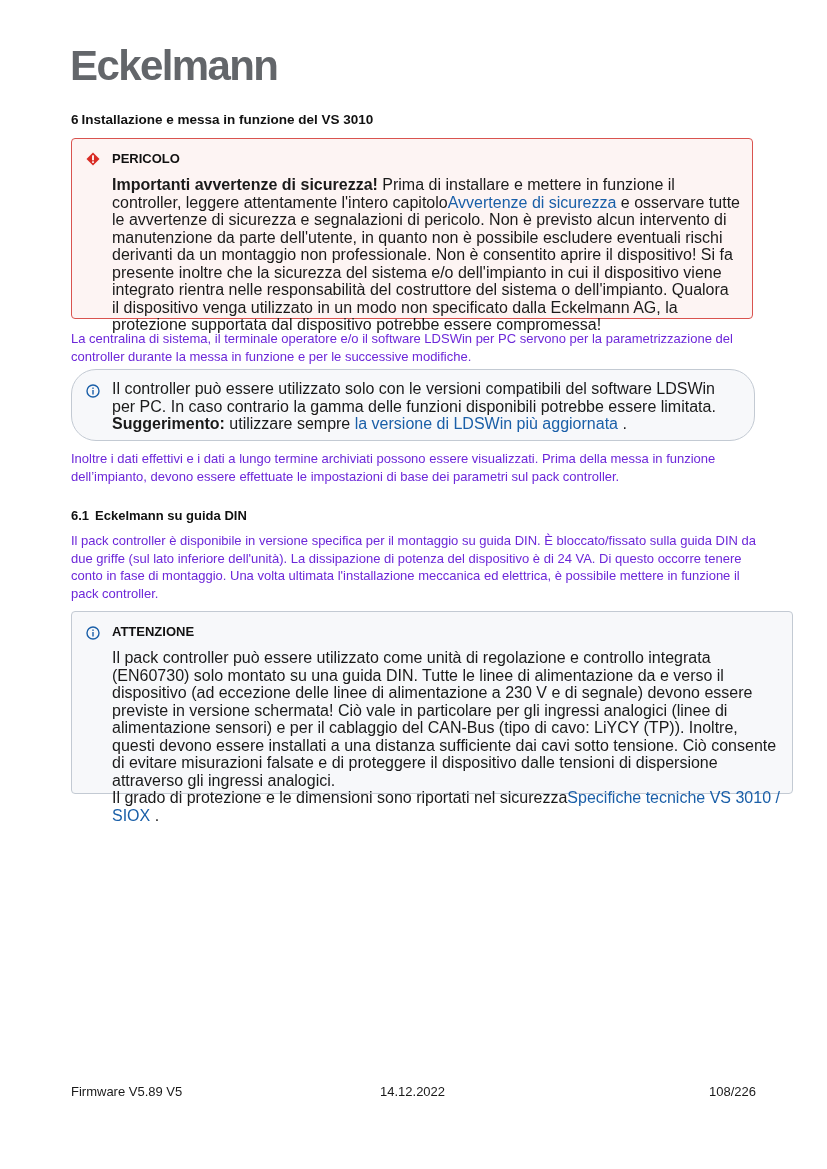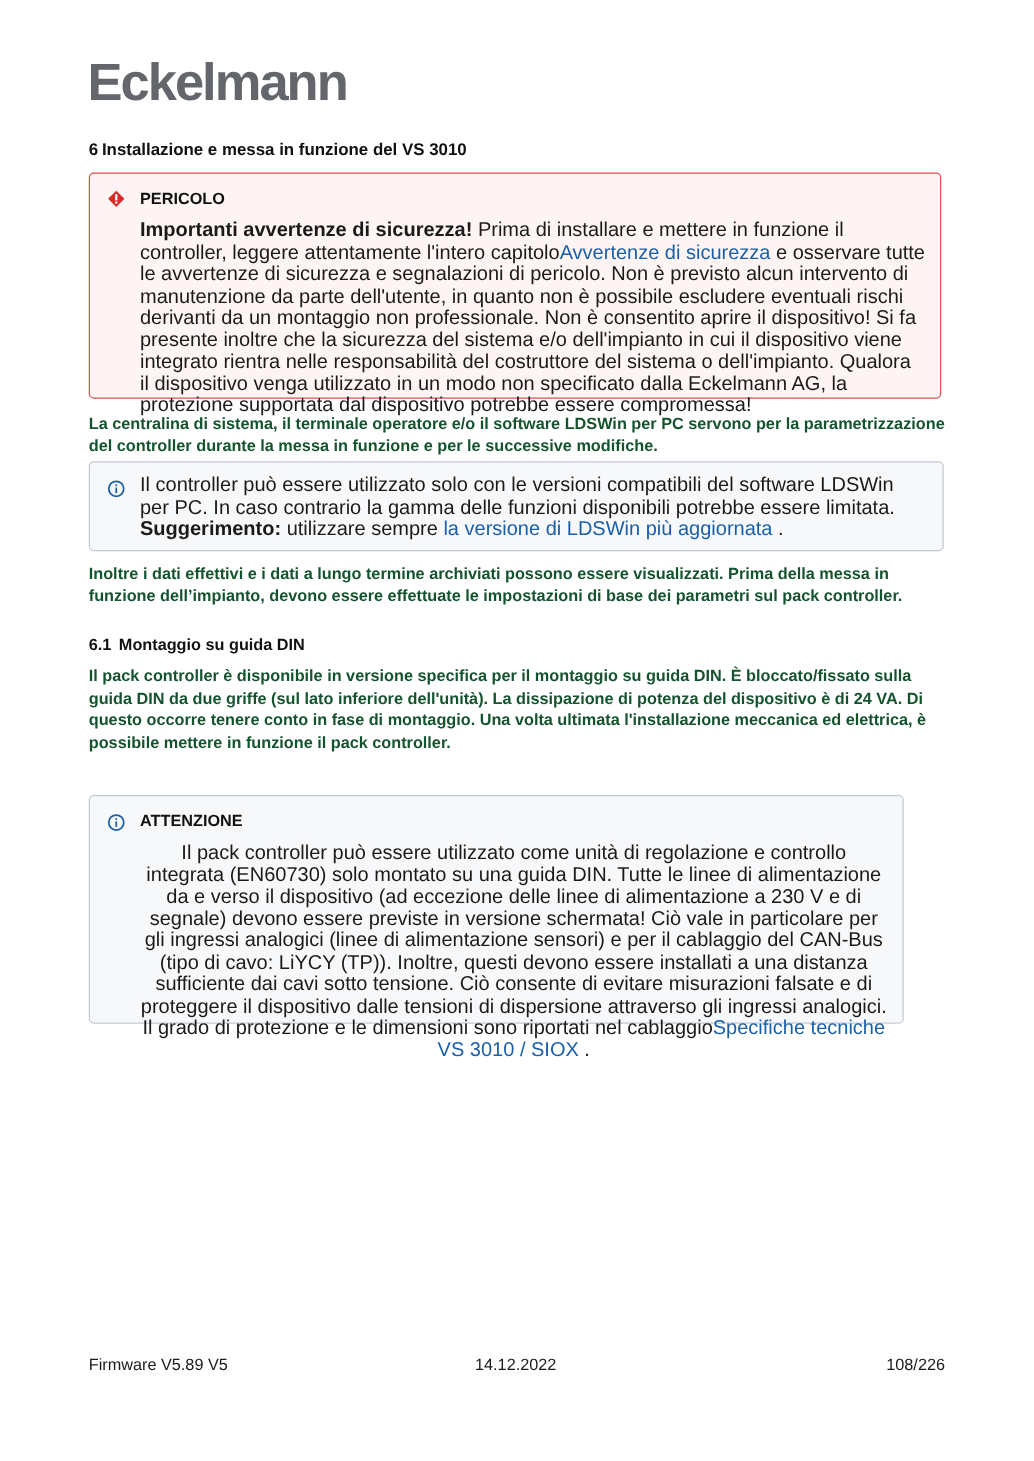--- a/index.html
+++ b/index.html
@@ -29,21 +29,21 @@
   .box-title {
     position: absolute; left: 40px; font-size: 13px; font-weight: bold; color: #111;
   }
   .box-icon { position: absolute; left: 14px; width: 14px; height: 14px; }
   .box-text {
     position: absolute; left: 40px; right: 12px;
     font-size: 16px; line-height: 17.5px; color: #1a1a1a;
   }
   .para {
     position: absolute; left: 71px; width: 690px;
-    font-size: 13px; line-height: 17.5px; color: #14532d; font-weight: bold;
+    font-size: 13px; line-height: 17.5px; color: #6d28d9;
   }
   .h2 {
     position: absolute; left: 71px; top: 508px;
     font-size: 13px; font-weight: bold; color: #111;
   }
   .h2 .num { margin-right: 6px; margin-top: 30px; }
   a.link { color: #1a5fa8; text-decoration: none; }
   b { font-weight: bold; }
   .footer {
     position: absolute; top: 1084px; font-size: 13px; color: #1a1a1a;
@@ -65,47 +65,47 @@
     <rect x="6.1" y="9.3" width="1.8" height="1.6" fill="#fff"></rect>
   </svg>
   <div class="box-title" style="top:12px;">PERICOLO</div>
   <div class="box-text" style="top:37px;">
     <b>Importanti avvertenze di sicurezza!</b><span> Prima di installare e mettere in funzione il controller, leggere attentamente l'intero capitolo</span><a class="link">Avvertenze di sicurezza</a><span> e osservare tutte le avvertenze di sicurezza e segnalazioni di pericolo. Non è previsto alcun intervento di manutenzione da parte dell'utente, in quanto non è possibile escludere eventuali rischi derivanti da un montaggio non professionale. Non è consentito aprire il dispositivo! Si fa presente inoltre che la sicurezza del sistema e/o dell'impianto in cui il dispositivo viene integrato rientra nelle responsabilità del costruttore del sistema o dell'impianto. Qualora il dispositivo venga utilizzato in un modo non specificato dalla Eckelmann AG, la protezione supportata dal dispositivo potrebbe essere compromessa!</span>
   </div>
 </div>
 
 <div class="para" style="top:330px;">La centralina di sistema, il terminale operatore e/o il software LDSWin per PC servono per la parametrizzazione del controller durante la messa in funzione e per le successive modifiche.</div>
 
-<div class="info-box" style="left:71px; top:369px; width:684px; height:72px;">
+<div class="info-box" style="left:71px; top:369px; width:684px; height:72px;border-radius:25px;">
   <svg class="box-icon" style="top:14px;" viewBox="0 0 14 14">
     <circle cx="7" cy="7" r="6" fill="none" stroke="#1a5fa8" stroke-width="1.4"></circle>
     <rect x="6.3" y="6" width="1.4" height="4.5" fill="#1a5fa8"></rect>
     <rect x="6.3" y="3.5" width="1.4" height="1.4" fill="#1a5fa8"></rect>
   </svg>
   <div class="box-text" style="top:10px;">
     <span>Il controller può essere utilizzato solo con le versioni compatibili del software LDSWin per PC. In caso contrario la gamma delle funzioni disponibili potrebbe essere limitata. </span><b>Suggerimento:</b><span> utilizzare sempre </span><a class="link">la versione di LDSWin più aggiornata</a><span> .</span>
   </div>
 </div>
 
 <div class="para" style="top:450px;">Inoltre i dati effettivi e i dati a lungo termine archiviati possono essere visualizzati. Prima della messa in funzione dell’impianto, devono essere effettuate le impostazioni di base dei parametri sul pack controller.</div>
 
 <div class="h2">
-  <span class="num">6.1</span><span>Montaggio su guida DIN</span>
+  <span class="num">6.1</span><span>Eckelmann su guida DIN</span>
 </div>
 
 <div class="para" style="top:532px;">Il pack controller è disponibile in versione specifica per il montaggio su guida DIN. È bloccato/fissato sulla guida DIN da due griffe (sul lato inferiore dell'unità). La dissipazione di potenza del dispositivo è di 24 VA. Di questo occorre tenere conto in fase di montaggio. Una volta ultimata l'installazione meccanica ed elettrica, è possibile mettere in funzione il pack controller.</div>
 
-<div class="info-box" style="left:71px; top:636px; width:652px; height:183px;text-align:center;">
+<div class="info-box" style="left:71px; top:611px; width:722px; height:183px;">
   <svg class="box-icon" style="top:14px;" viewBox="0 0 14 14">
     <circle cx="7" cy="7" r="6" fill="none" stroke="#1a5fa8" stroke-width="1.4"></circle>
     <rect x="6.3" y="6" width="1.4" height="4.5" fill="#1a5fa8"></rect>
     <rect x="6.3" y="3.5" width="1.4" height="1.4" fill="#1a5fa8"></rect>
   </svg>
   <div class="box-title" style="top:12px;">ATTENZIONE</div>
   <div class="box-text" style="top:37px;">
     <span>Il pack controller può essere utilizzato come unità di regolazione e controllo integrata (EN60730) solo montato su una guida DIN. Tutte le linee di alimentazione da e verso il dispositivo (ad eccezione delle linee di alimentazione a 230 V e di segnale) devono essere previste in versione schermata! Ciò vale in particolare per gli ingressi analogici (linee di alimentazione sensori) e per il cablaggio del CAN-Bus (tipo di cavo: LiYCY (TP)). Inoltre, questi devono essere installati a una distanza sufficiente dai cavi sotto tensione. Ciò consente di evitare misurazioni falsate e di proteggere il dispositivo dalle tensioni di dispersione attraverso gli ingressi analogici.</span><br>
-    <span>Il grado di protezione e le dimensioni sono riportati nel cablaggio</span><a class="link">Specifiche tecniche VS 3010 / SIOX</a><span> .</span>
+    <span>Il grado di protezione e le dimensioni sono riportati nel sicurezza</span><a class="link">Specifiche tecniche VS 3010 / SIOX</a><span> .</span>
   </div>
 </div>
 
 <div class="footer" style="left:71px;">Firmware V5.89 V5</div>
 <div class="footer" style="left:380px;">14.12.2022</div>
 <div class="footer" style="right:71px;">108/226</div>
 
 </body></html>

